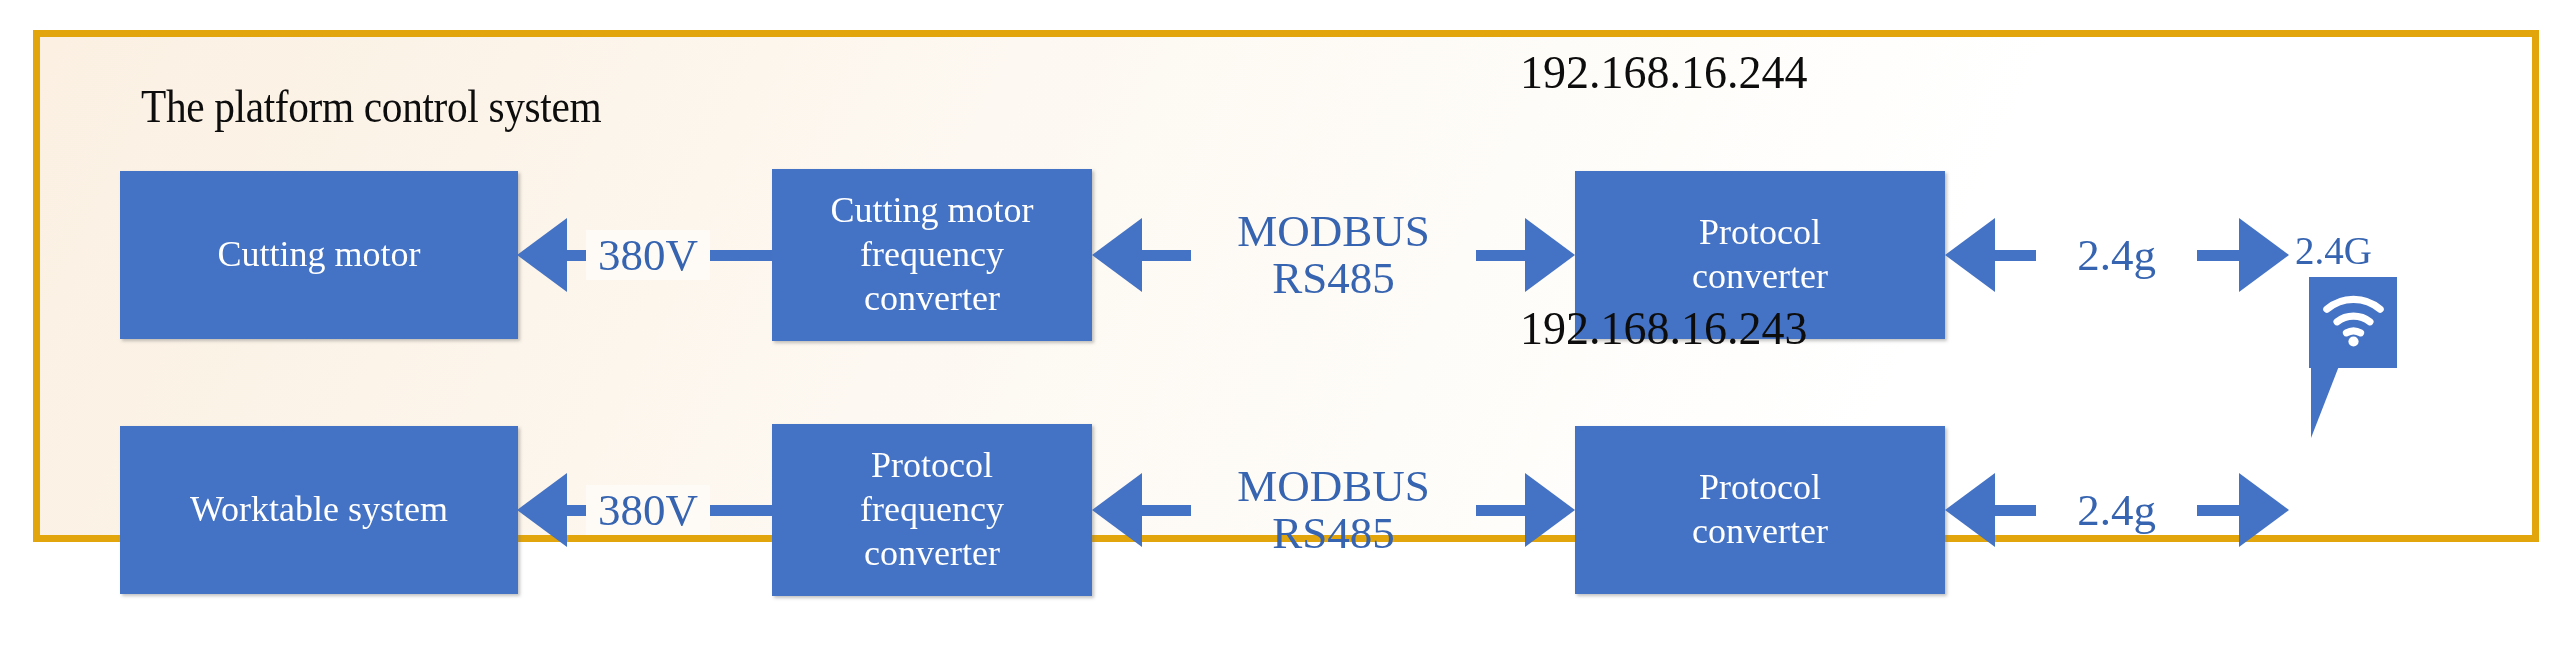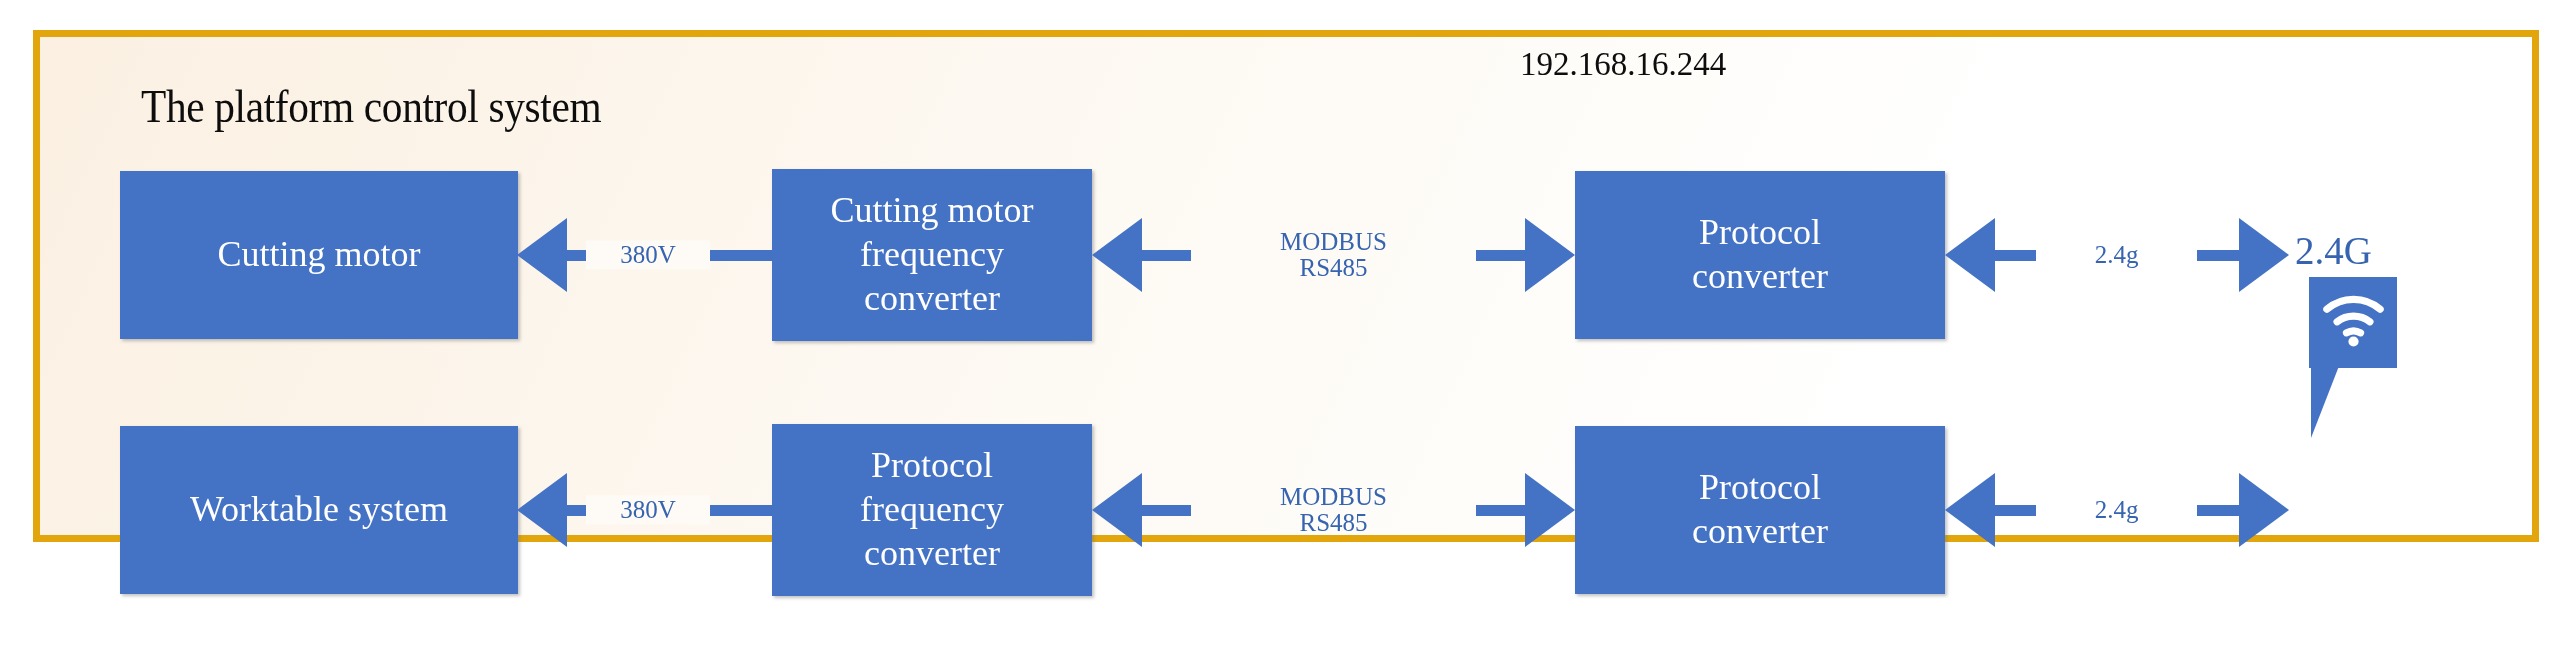--- a/index.html
+++ b/index.html
@@ -87,34 +87,34 @@
   .tri-right {
     border-top: 37px solid transparent;
     border-bottom: 37px solid transparent;
     border-left: 50px solid #4472C4;
     top: -37px;
   }
   
   .conn-lbl {
     position: absolute;
     color: #3664B0;
-    font-size: 25px;
+    font-size: 45px;
     line-height: 1.04;
     text-align: center;
     white-space: pre-line;
     transform: translateY(-50%);
   }
   .conn-lbl.onewhite {
     background: #FEFBF6;
     padding: 1.6px 3.1px;
   }
   
   .ip {
     position: absolute;
-    font-size: 33px;
+    font-size: 46px;
     color: #0D0D0D;
     white-space: nowrap;
   }
   
   #wifi-wrap {
     position: absolute;
     left: 2309px;
     top: 260px;
     width: 118px;
     height: 197px;
@@ -220,20 +220,21 @@
 
     <div class="conn" style="left:1052px; top:473px; width:483px;">
       <div class="tri tri-left" style="left:0px;"></div>
       <div class="stem" style="left:47px; width:52px;"></div>
       <div class="stem" style="left:384px; width:52px;"></div>
       <div class="tri tri-right" style="left:433px;"></div>
       <div class="conn-lbl" style="left:99px; top:0px; width:285px;">MODBUS
 RS485</div>
     </div>
 
+    <div class="ip" style="left:1480px; top:265px;">192.168.16.243</div>
 
     <div class="pbox" style="left:1535px; top:389px; width:370px; height:168px;">
       <span class="lbl" style="white-space:pre-line;">Protocol
 converter</span>
     </div>
 
     <div class="conn" style="left:1905px; top:473px; width:346px;">
       <div class="tri tri-left" style="left:0px;"></div>
       <div class="stem" style="left:47px; width:44px;"></div>
       <div class="stem" style="left:252px; width:44px;"></div>

